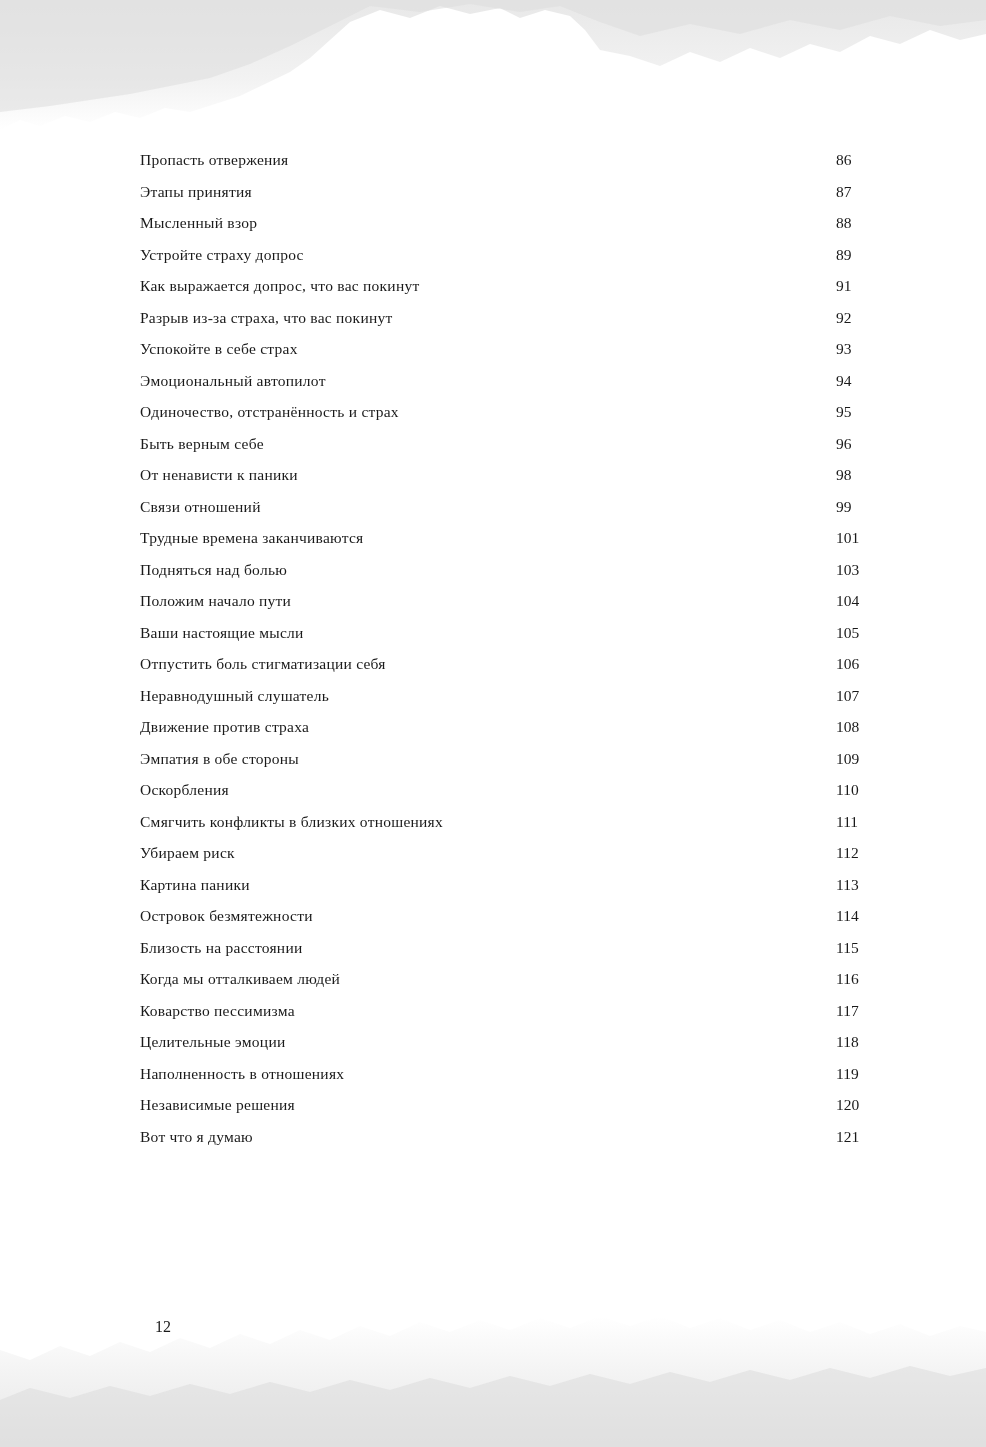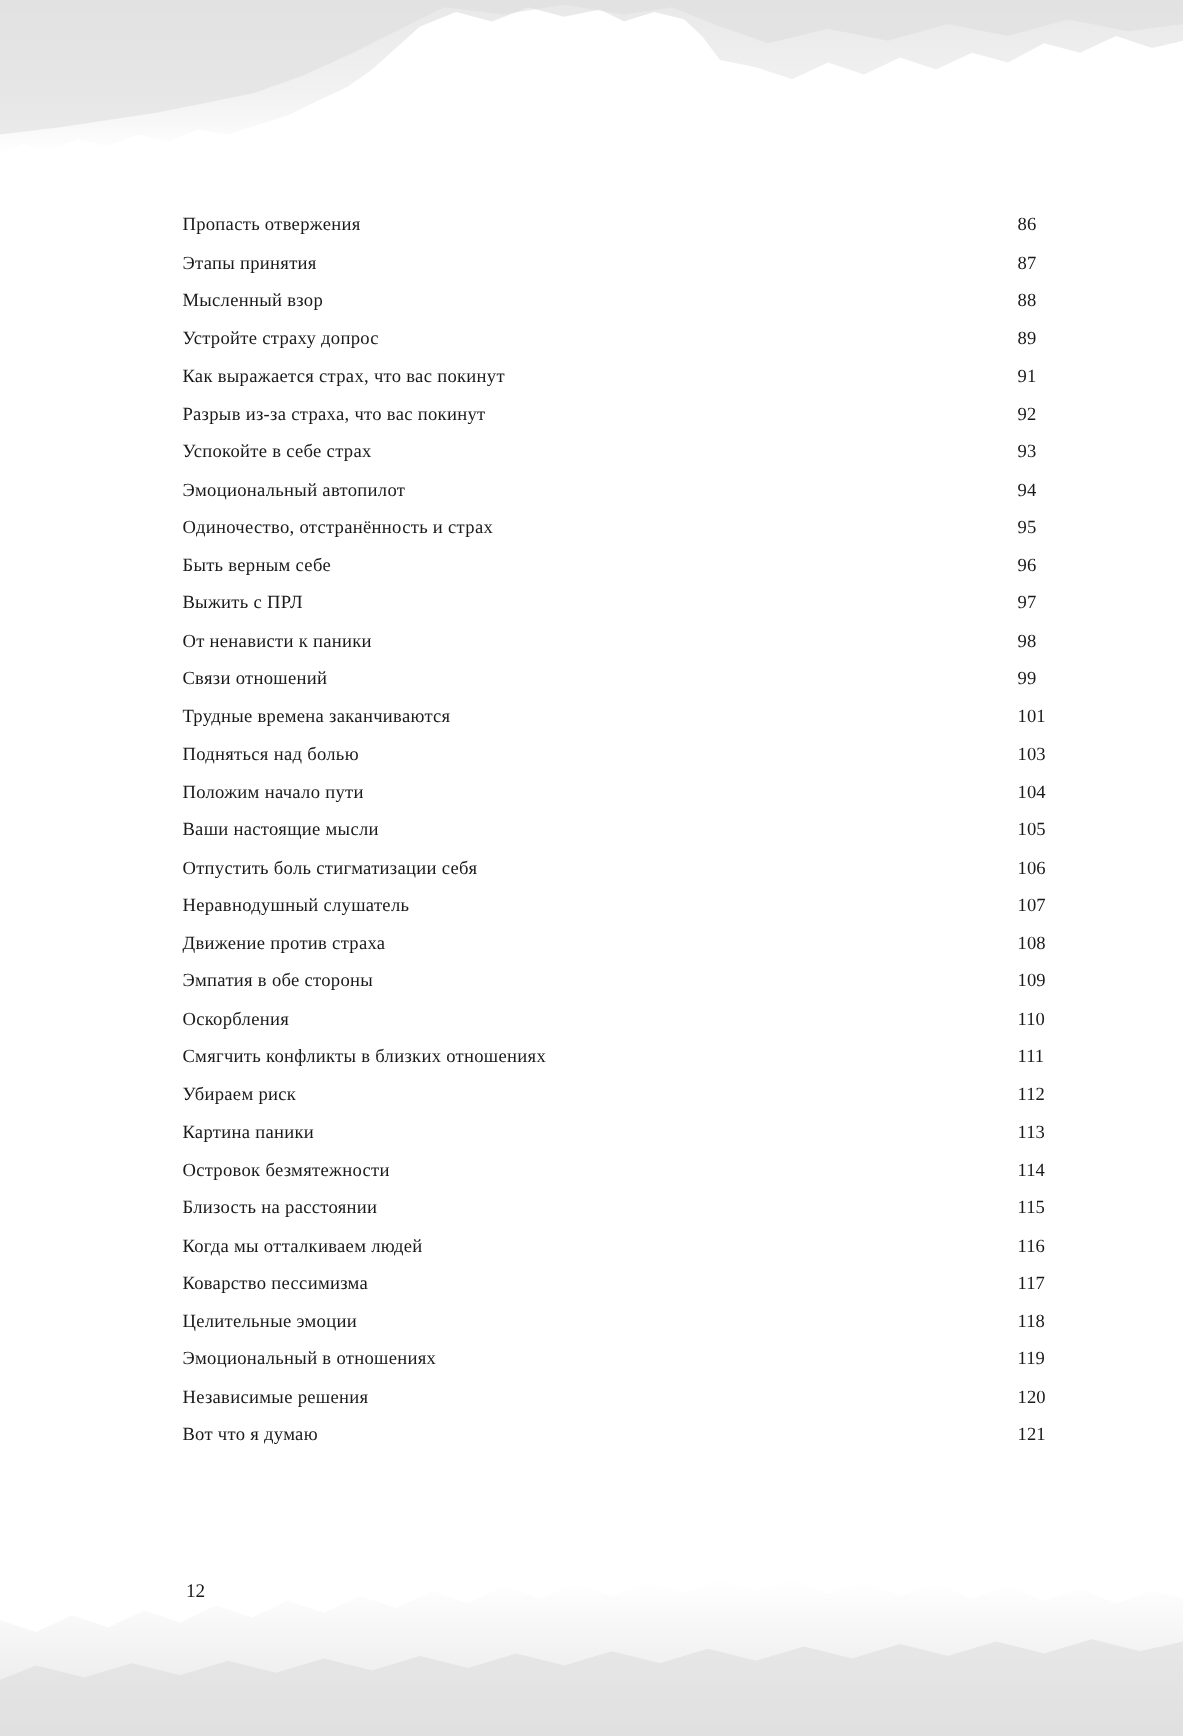--- a/index.html
+++ b/index.html
@@ -28,24 +28,23 @@
     position: absolute;
     bottom: 0; left: 0;
     width: 986px;
     height: 175px;
     pointer-events: none;
   }
 
   
   .toc {
     position: absolute;
-    left: 152px;
+    left: 140px;
     top: 144px;
     width: 726px;
-    margin-top: 28px;
   }
   .toc-row {
     display: flex;
     align-items: baseline;
     width: 100%;
     height: 31.5px;
     line-height: 31.5px;
     white-space: nowrap;
   }
   .toc-title {
@@ -132,21 +131,21 @@
       <span class="toc-title">Мысленный взор</span>
       <span class="toc-leader"></span>
       <span class="toc-page">88</span>
     </div>
     <div class="toc-row">
       <span class="toc-title">Устройте страху допрос</span>
       <span class="toc-leader"></span>
       <span class="toc-page">89</span>
     </div>
     <div class="toc-row">
-      <span class="toc-title">Как выражается страх, что вас покинут</span>
+      <span class="toc-title">Как выражается допрос, что вас покинут</span>
       <span class="toc-leader"></span>
       <span class="toc-page">91</span>
     </div>
     <div class="toc-row">
       <span class="toc-title">Разрыв из-за страха, что вас покинут</span>
       <span class="toc-leader"></span>
       <span class="toc-page">92</span>
     </div>
     <div class="toc-row">
       <span class="toc-title">Успокойте в себе страх</span>
@@ -162,25 +161,20 @@
       <span class="toc-title">Одиночество, отстранённость и страх</span>
       <span class="toc-leader"></span>
       <span class="toc-page">95</span>
     </div>
     <div class="toc-row">
       <span class="toc-title">Быть верным себе</span>
       <span class="toc-leader"></span>
       <span class="toc-page">96</span>
     </div>
     <div class="toc-row">
-      <span class="toc-title">Выжить с ПРЛ</span>
-      <span class="toc-leader"></span>
-      <span class="toc-page">97</span>
-    </div>
-    <div class="toc-row">
       <span class="toc-title">От ненависти к паники</span>
       <span class="toc-leader"></span>
       <span class="toc-page">98</span>
     </div>
     <div class="toc-row">
       <span class="toc-title">Связи отношений</span>
       <span class="toc-leader"></span>
       <span class="toc-page">99</span>
     </div>
     <div class="toc-row">
@@ -262,21 +256,21 @@
       <span class="toc-title">Коварство пессимизма</span>
       <span class="toc-leader"></span>
       <span class="toc-page">117</span>
     </div>
     <div class="toc-row">
       <span class="toc-title">Целительные эмоции</span>
       <span class="toc-leader"></span>
       <span class="toc-page">118</span>
     </div>
     <div class="toc-row">
-      <span class="toc-title">Эмоциональный в отношениях</span>
+      <span class="toc-title">Наполненность в отношениях</span>
       <span class="toc-leader"></span>
       <span class="toc-page">119</span>
     </div>
     <div class="toc-row">
       <span class="toc-title">Независимые решения</span>
       <span class="toc-leader"></span>
       <span class="toc-page">120</span>
     </div>
     <div class="toc-row">
       <span class="toc-title">Вот что я думаю</span>

